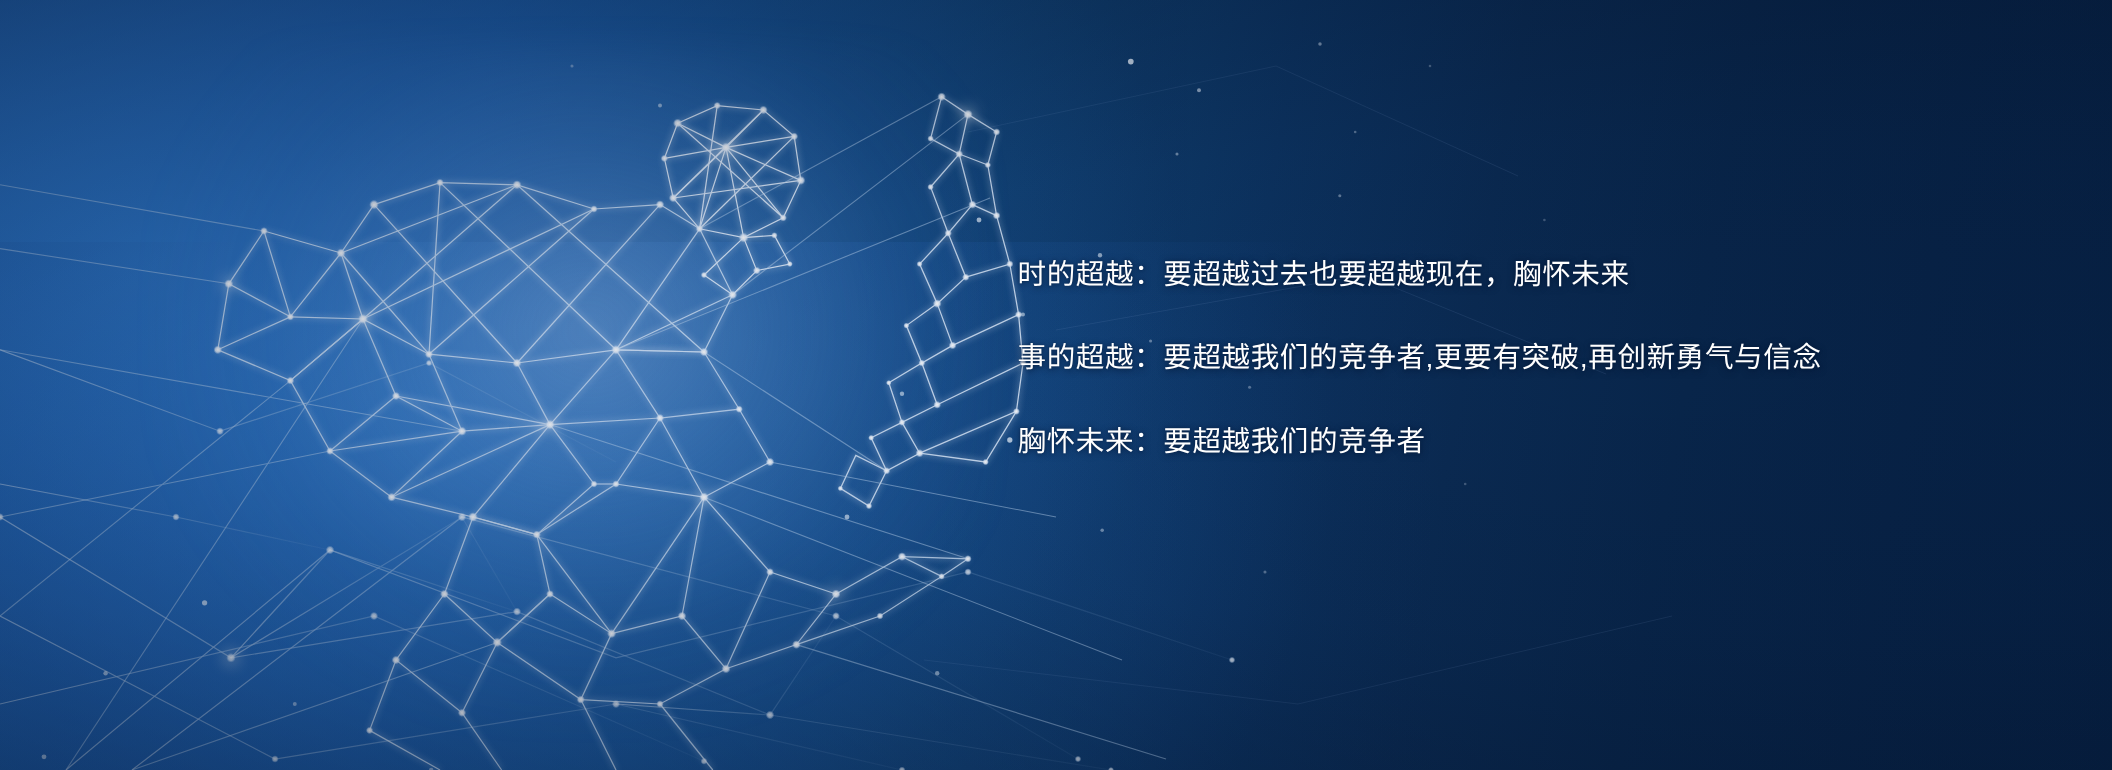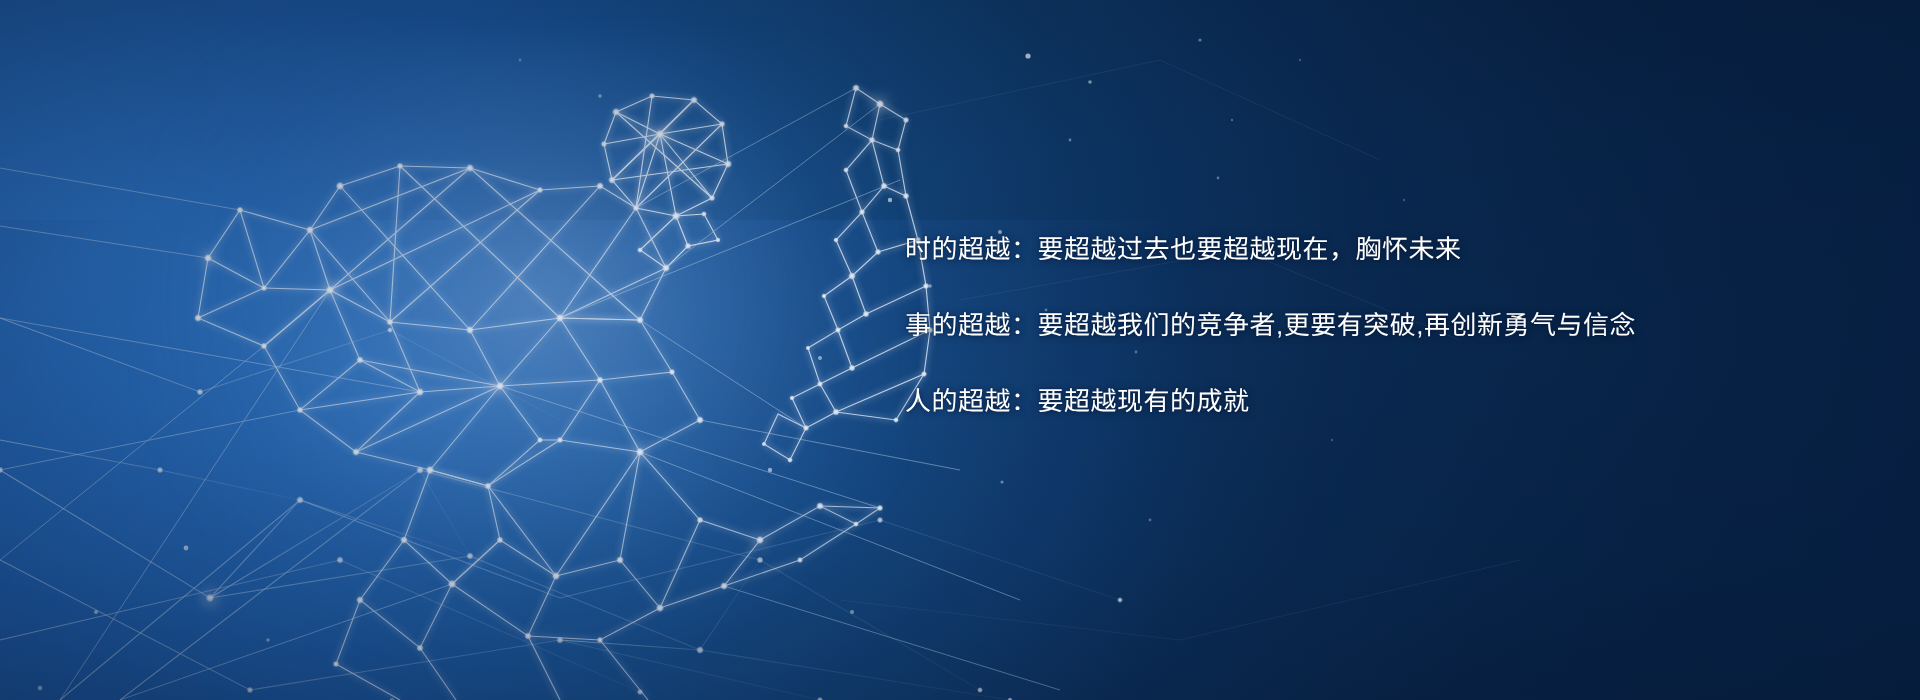--- a/index.html
+++ b/index.html
@@ -90,21 +90,21 @@
         rgba(150,195,245,0.16) 30%,
         rgba(90,150,220,0.06) 55%,
         rgba(40,100,180,0) 75%);
     filter: blur(14px);
     pointer-events: none;
   }
 
   
   .copy-block {
     position: absolute;
-    left: 905px;
+    left: 925px;
     top: 236px;
     width: 900px;
     z-index: 40;
   }
   .copy-line {
     color: #ffffff;
     font-size: 26px;
     line-height: 1;
     letter-spacing: 0.5px;
     white-space: nowrap;
@@ -445,17 +445,17 @@
         <circle cx="208" cy="258" r="5"></circle>
       </g>
     </svg>
   </div>
 
   <div class="bg-vignette"></div>
 
   <div class="copy-block">
     <div class="copy-line">时的超越：要超越过去也要超越现在，胸怀未来</div>
     <div class="copy-line">事的超越：要超越我们的竞争者,更要有突破,再创新勇气与信念</div>
-    <div class="copy-line">人的超越：要超越现有的成就</div>
+    <div class="copy-line">胸怀未来：要超越我们的竞争者</div>
   </div>
 
   <span class="sr-only">蓝色科技感横幅：低多边形线框奔跑者与网络连线背景</span>
 </div>
 
 </body></html>

